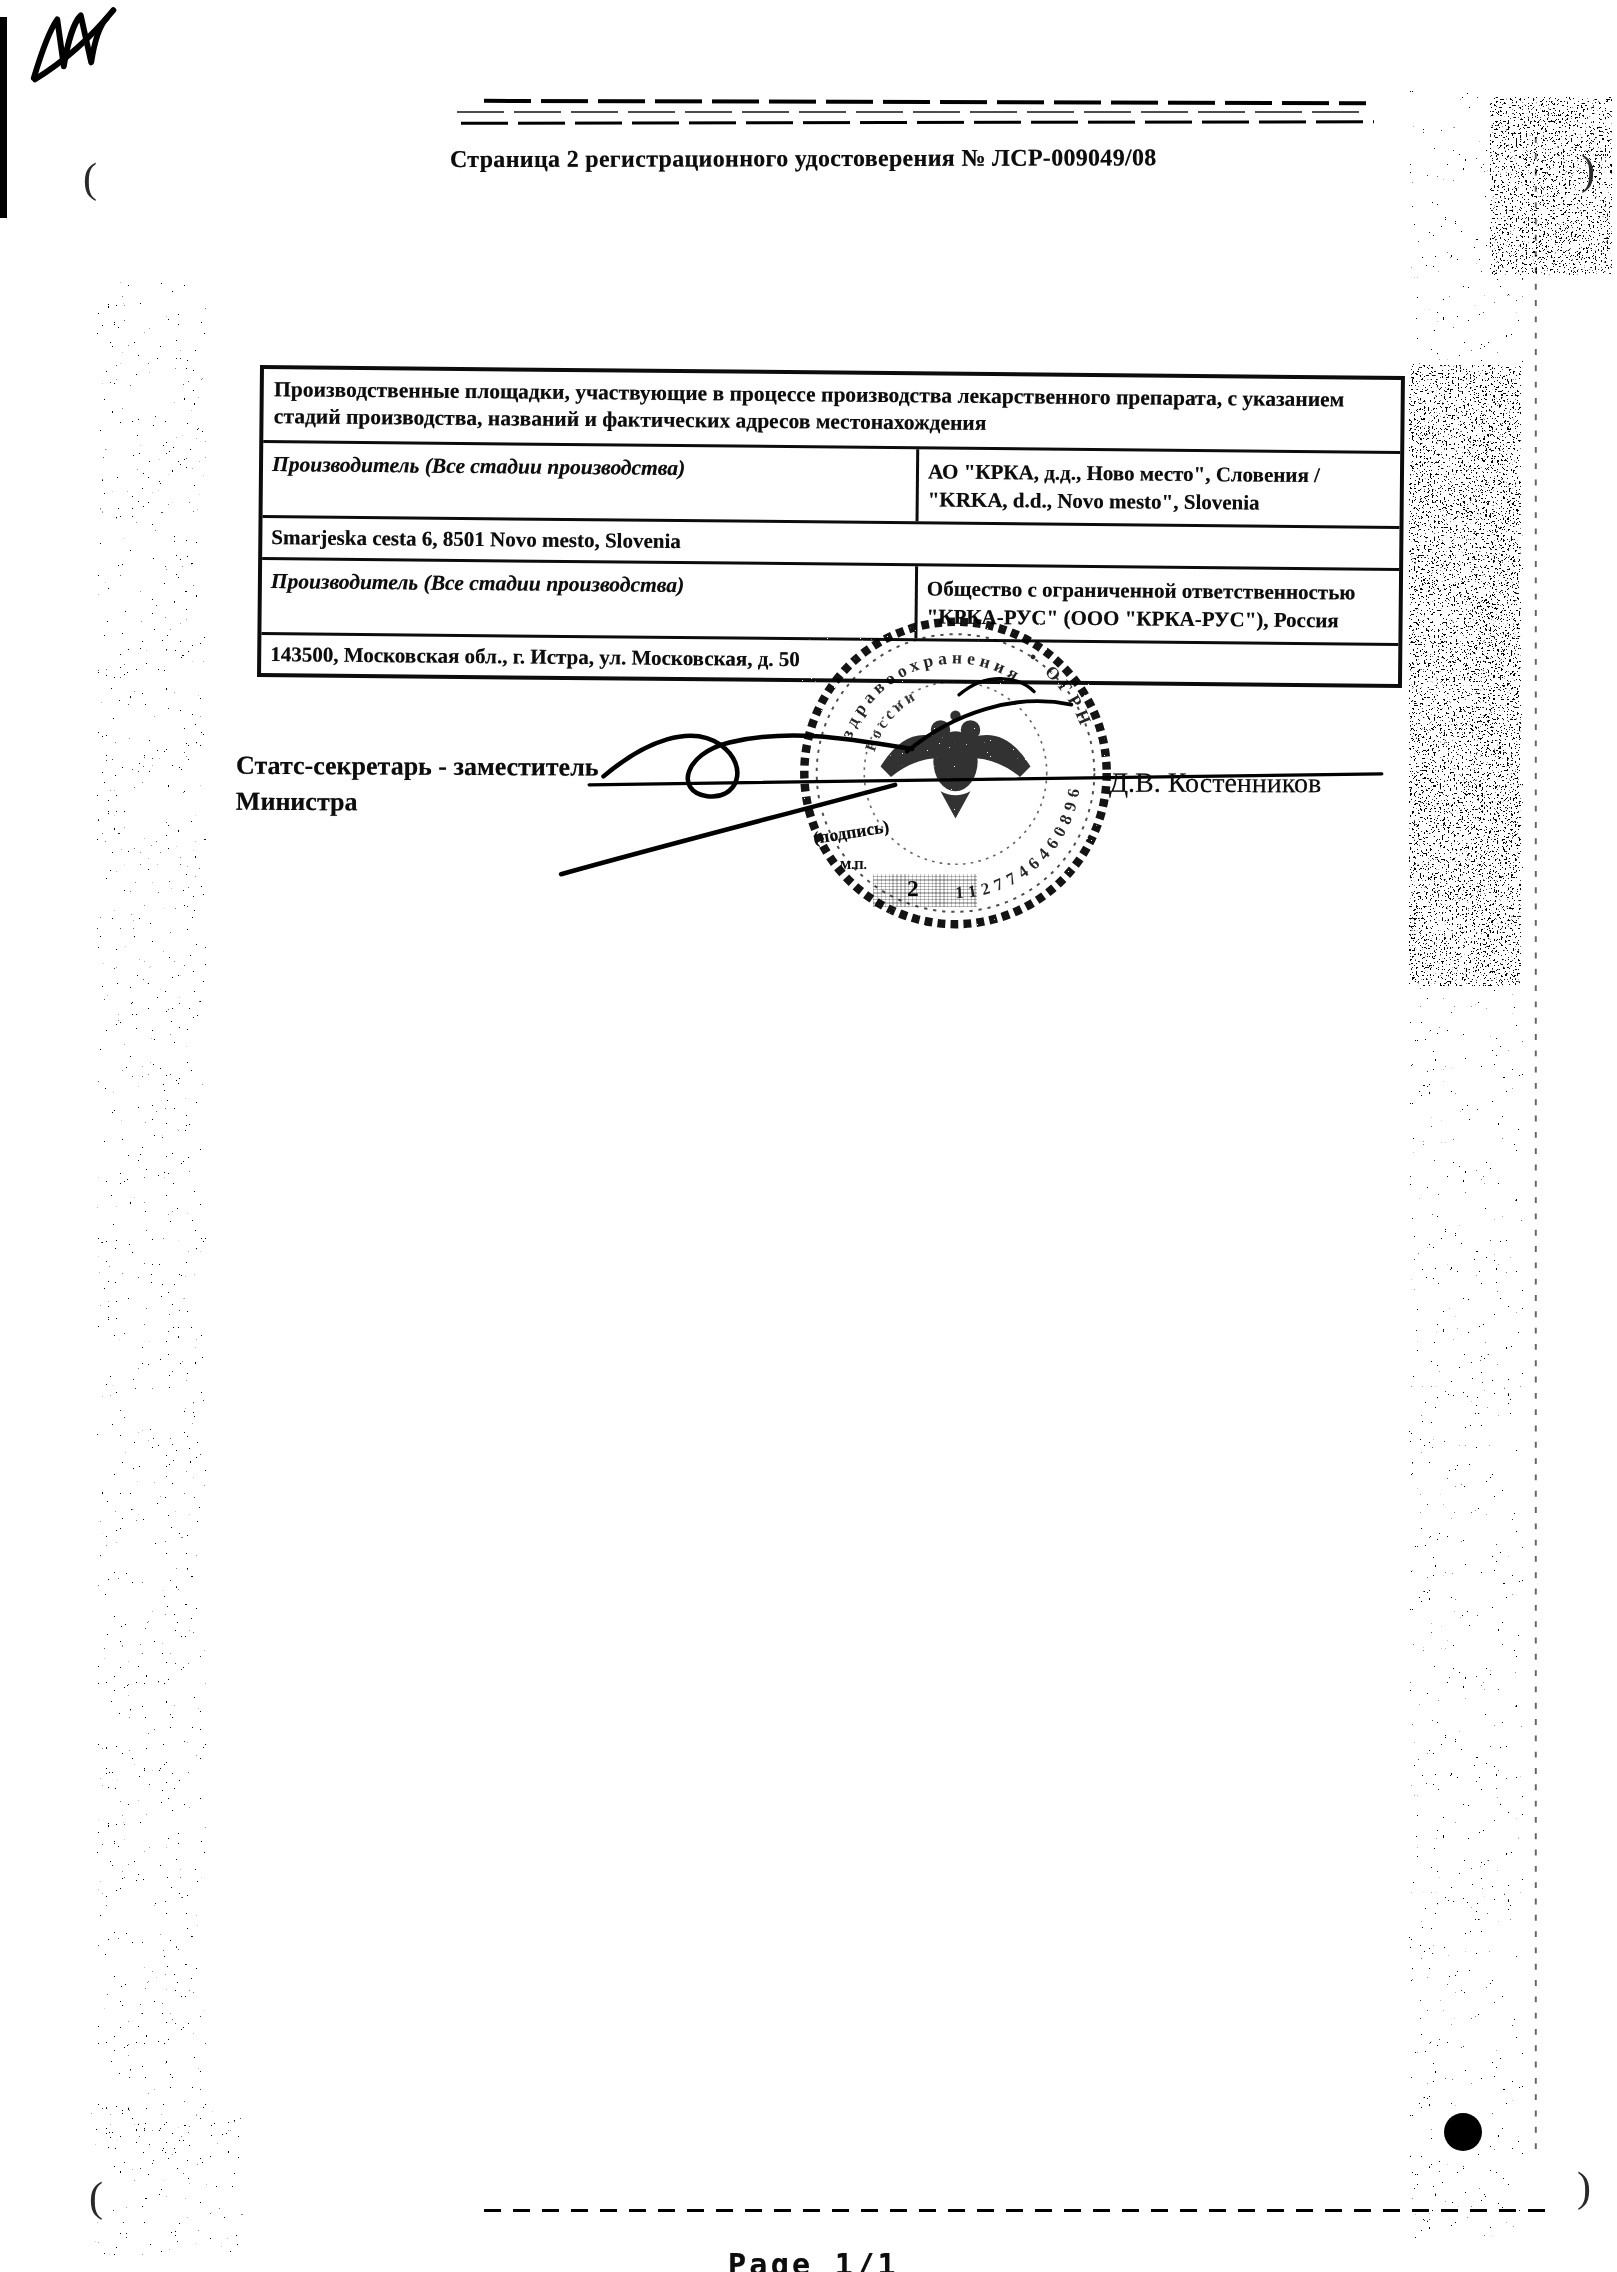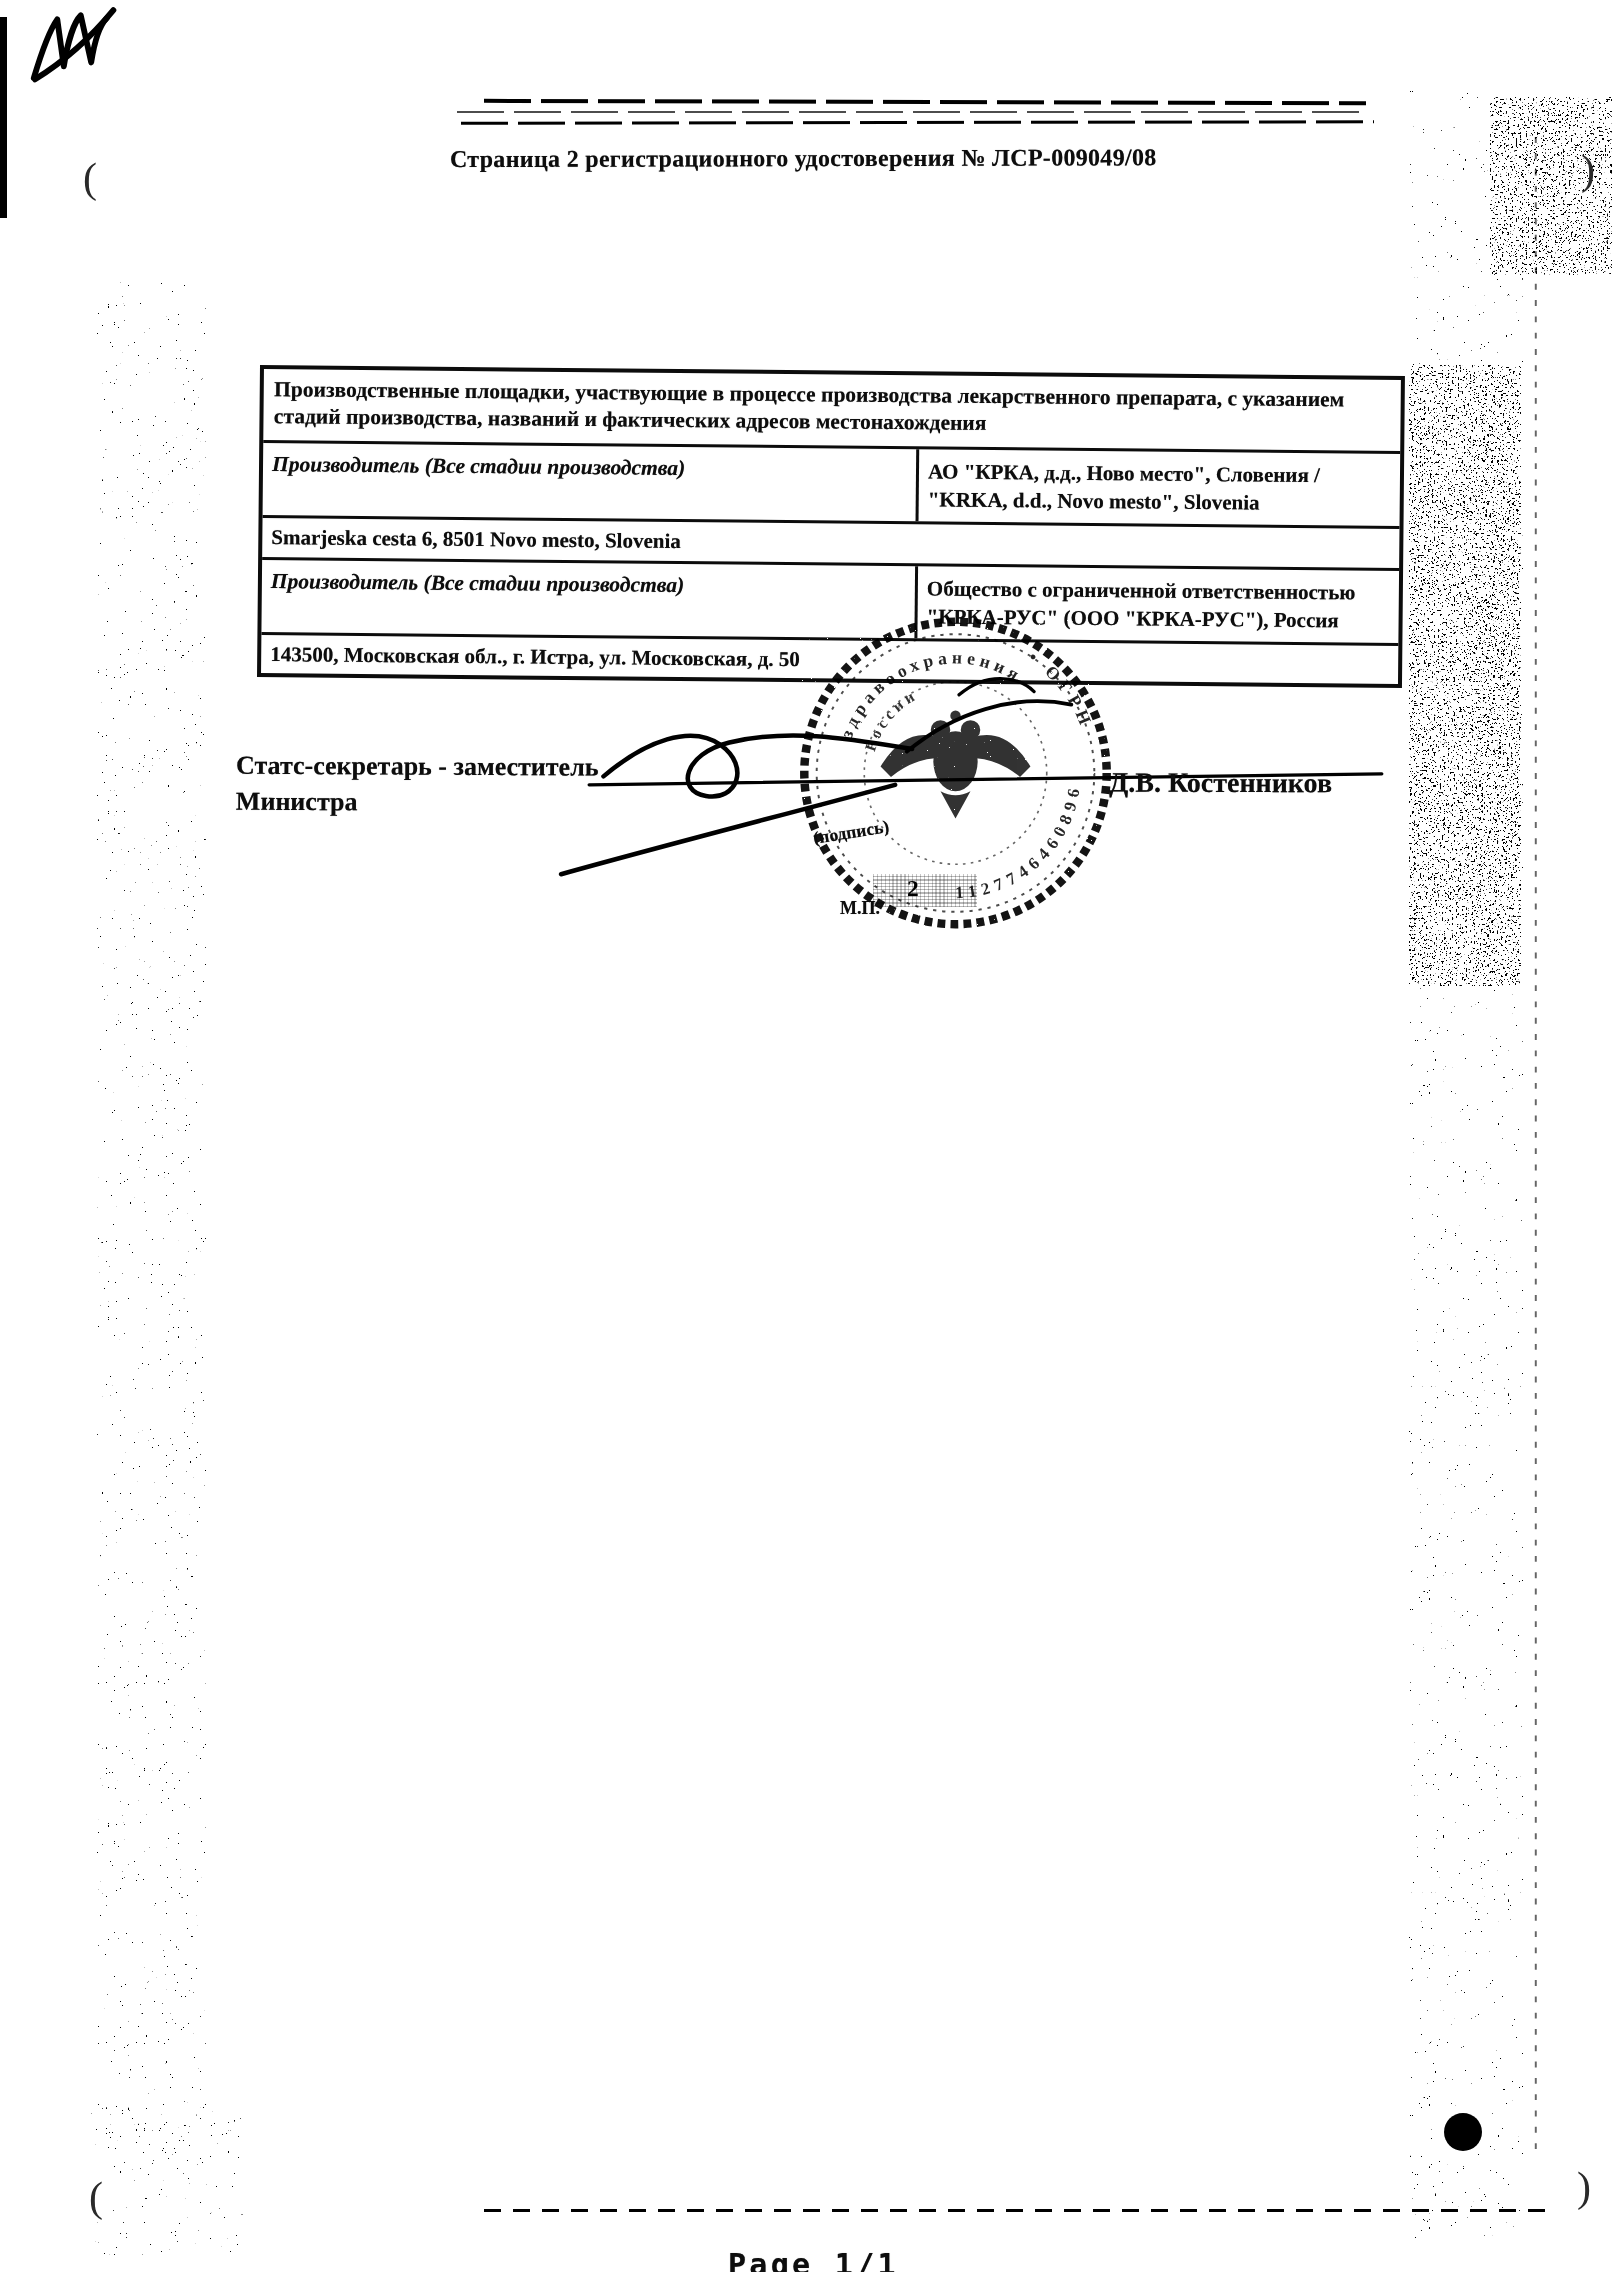--- a/index.html
+++ b/index.html
@@ -49,23 +49,23 @@
   .trow{display:flex;border-bottom:3.9px solid #0c0c0c;}
   .trow:last-child{border-bottom:none;}
   .cell-l{width:656px;border-right:3.9px solid #0c0c0c;padding:7.8px 9px;box-sizing:border-box;}
   .cell-r{flex:1;padding:7.8px 9px;box-sizing:border-box;}
   .cell-full{padding:5.2px 9px;box-sizing:border-box;width:100%;}
   .lab{font-style:italic;font-weight:700;font-size:21.5px;line-height:1.3;}
   .val{font-size:21px;font-weight:700;line-height:1.34;}
 
   
   #sig-title{left:236px;top:749px;width:483px;font-size:26px;font-weight:700;line-height:1.4;transform:rotate(.3deg);z-index:4;}
-  #sig-name{left:1109px;top:767px;font-size:28px;font-weight:700;transform:rotate(.2deg);z-index:7;white-space:nowrap;}
+  #sig-name{left:1109px;top:767px;font-size:28px;font-weight:400;transform:rotate(.2deg);z-index:7;white-space:nowrap;}
   #sig-caption{left:813px;top:822px;font-size:17.6px;font-weight:700;transform:rotate(-9deg);z-index:7;}
-  #seal-abbr{left:840px;top:858px;font-size:18px;font-weight:700;z-index:7;margin-top:40px;}
+  #seal-abbr{left:840px;top:858px;font-size:12px;font-weight:700;z-index:7;}
   #seal-no-box{
     left:873px;top:874px;width:104px;height:33px;z-index:7;
     background:
       repeating-linear-gradient(0deg,rgba(0,0,0,.28) 0 1.3px,rgba(0,0,0,0) 1.3px 3.3px),
       repeating-linear-gradient(90deg,rgba(0,0,0,.22) 0 1.3px,rgba(0,0,0,0) 1.3px 3.9px);
   }
   #seal-no{position:absolute;left:34px;top:0.7px;font-size:23.5px;font-weight:700;color:#000;}
 
   
   #page-footer{

